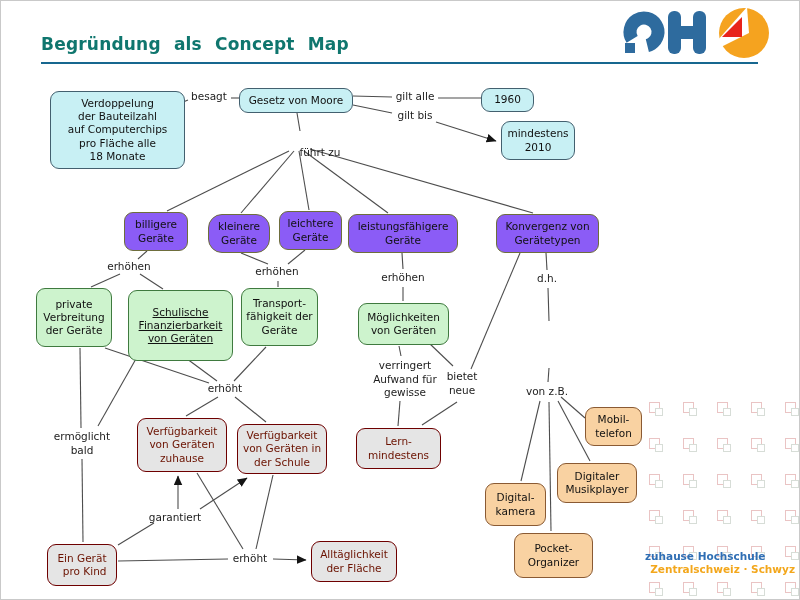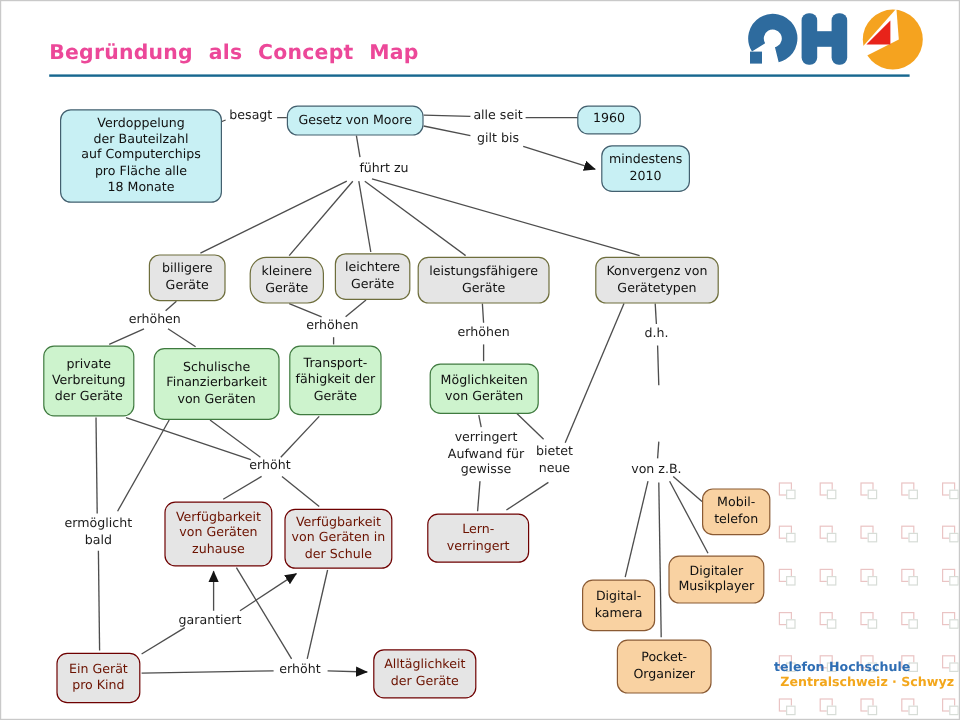--- a/index.html
+++ b/index.html
@@ -3,36 +3,36 @@
 <meta charset="utf-8">
 <style>
   html,body{margin:0;padding:0;}
   body{
     width:800px;height:600px;position:relative;background:#ffffff;
     font-family:"DejaVu Sans","Liberation Sans",sans-serif;
     overflow:hidden;border:1px solid #c9c9c9;box-sizing:border-box;
   }
   .slide-title{
     position:absolute;left:40px;top:33px;margin:0;
-    font-size:17px;font-weight:bold;color:#ec4899;word-spacing:7px;letter-spacing:.2px;
+    font-size:17px;font-weight:bold;color:#0f766e;word-spacing:7px;letter-spacing:.2px;
   }
   .title-rule{
     position:absolute;left:40px;top:61px;width:717px;height:2px;background:#17678f;
   }
   .logo{position:absolute;left:617px;top:6px;width:156px;height:52px;}
   .concept-map{position:absolute;left:0;top:0;width:800px;height:600px;}
   #edges{position:absolute;left:0;top:0;z-index:2;pointer-events:none;}
   .node{
     position:absolute;z-index:3;box-sizing:border-box;
     display:flex;align-items:center;justify-content:center;text-align:center;
     white-space:pre-line;font-size:10.5px;line-height:1.26;color:#111;
     border-radius:9px;padding:2px 3px;
   }
   .node.cyan  {background:#c8f0f4;border:1.5px solid #43606f;}
-  .node.yellow{background:#e5e5e5;border:1.5px solid #6e6e3c;}
+  .node.yellow{background:#8b5cf6;border:1.5px solid #6e6e3c;}
   .node.green {background:#cdf3cd;border:1.5px solid #3f7a3f;}
   .node.tan   {background:#f9d2a2;border:1.5px solid #8a5a33;}
   .node.red   {background:#e5e5e5;border:1.5px solid #6e0000;color:#6b1200;}
   .edge-label{
     position:absolute;z-index:3;transform:translate(-50%,-50%);
     white-space:pre-line;text-align:center;font-size:10.5px;line-height:1.3;color:#1c1c1c;
   }
   .watermark{position:absolute;left:0;top:0;width:800px;height:600px;z-index:1;}
   .wm-glyph{position:absolute;width:16px;height:16px;}
   .wm-glyph .big{position:absolute;left:0;top:0;width:9px;height:9px;border:1px solid #eac4c4;}
@@ -254,65 +254,65 @@
 Geräte</div>
     <div class="node yellow" style="left: 278px; top: 210px; width: 63px; height: 39px;">leichtere
 Geräte</div>
     <div class="node yellow" style="left: 347px; top: 213px; width: 110px; height: 39px;">leistungsfähigere
 Geräte</div>
     <div class="node yellow" style="left: 495px; top: 213px; width: 103px; height: 39px;">Konvergenz von
 Gerätetypen</div>
     <div class="node green" style="left: 35px; top: 287px; width: 76px; height: 59px;">private
 Verbreitung
 der Geräte</div>
-    <div class="node green" style="left: 127px; top: 289px; width: 105px; height: 60px;">Schulische
+    <div class="node green" style="left: 127px; top: 289px; width: 105px; height: 71px; text-decoration: underline;">Schulische
 Finanzierbarkeit
 von Geräten</div>
     <div class="node green" style="left: 240px; top: 287px; width: 77px; height: 58px;">Transport-
 fähigkeit der
 Geräte</div>
     <div class="node green" style="left: 357px; top: 302px; width: 91px; height: 42px;">Möglichkeiten
 von Geräten</div>
     <div class="node red" style="left: 136px; top: 417px; width: 90px; height: 54px;">Verfügbarkeit
 von Geräten
 zuhause</div>
     <div class="node red" style="left: 236px; top: 423px; width: 90px; height: 50px;">Verfügbarkeit
 von Geräten in
 der Schule</div>
     <div class="node red" style="left: 355px; top: 427px; width: 85px; height: 41px;">Lern-
-verringert</div>
+mindestens</div>
     <div class="node tan" style="left: 584px; top: 406px; width: 57px; height: 39px;">Mobil-
 telefon</div>
     <div class="node tan" style="left: 556px; top: 462px; width: 80px; height: 40px;">Digitaler
 Musikplayer</div>
     <div class="node tan" style="left: 513px; top: 532px; width: 79px; height: 45px;">Pocket-
 Organizer</div>
     <div class="node tan" style="left: 484px; top: 482px; width: 61px; height: 43px;">Digital-
 kamera</div>
-    <div class="node red" style="left: 46px; top: 543px; width: 70px; height: 42px;">Ein Gerät
+    <div class="node red" style="left: 46px; top: 543px; width: 70px; height: 42px; text-align: right;">Ein Gerät
 pro Kind</div>
     <div class="node red" style="left: 310px; top: 540px; width: 86px; height: 41px;">Alltäglichkeit
-der Geräte</div>
+der Fläche</div>
     <div class="edge-label" style="left: 208px; top: 96px;">besagt</div>
-    <div class="edge-label" style="left: 414px; top: 96px;">alle seit</div>
+    <div class="edge-label" style="left: 414px; top: 96px;">gilt alle</div>
     <div class="edge-label" style="left: 414px; top: 115px;">gilt bis</div>
-    <div class="edge-label" style="left: 301px; top: 140px; padding-left: 36px;">führt zu</div>
+    <div class="edge-label" style="left: 301px; top: 152px; padding-left: 36px;">führt zu</div>
     <div class="edge-label" style="left: 128px; top: 266px;">erhöhen</div>
     <div class="edge-label" style="left: 276px; top: 271px;">erhöhen</div>
     <div class="edge-label" style="left: 402px; top: 277px;">erhöhen</div>
     <div class="edge-label" style="left: 546px; top: 278px;">d.h.</div>
     <div class="edge-label" style="left: 224px; top: 388px;">erhöht</div>
     <div class="edge-label" style="left: 404px; top: 378px;">verringert
 Aufwand für
 gewisse</div>
     <div class="edge-label" style="left: 461px; top: 383px;">bietet
 neue</div>
     <div class="edge-label" style="left: 546px; top: 391px;">von z.B.</div>
     <div class="edge-label" style="left: 81px; top: 443px;">ermöglicht
 bald</div>
     <div class="edge-label" style="left: 174px; top: 517px;">garantiert</div>
     <div class="edge-label" style="left: 249px; top: 558px;">erhöht</div>
   </div>
 
 <div class="footer">
-  <div class="l1">telefon Hochschule</div>
+  <div class="l1">zuhause Hochschule</div>
   <div class="l2">Zentralschweiz · Schwyz</div>
 </div>
 
 </body></html>

